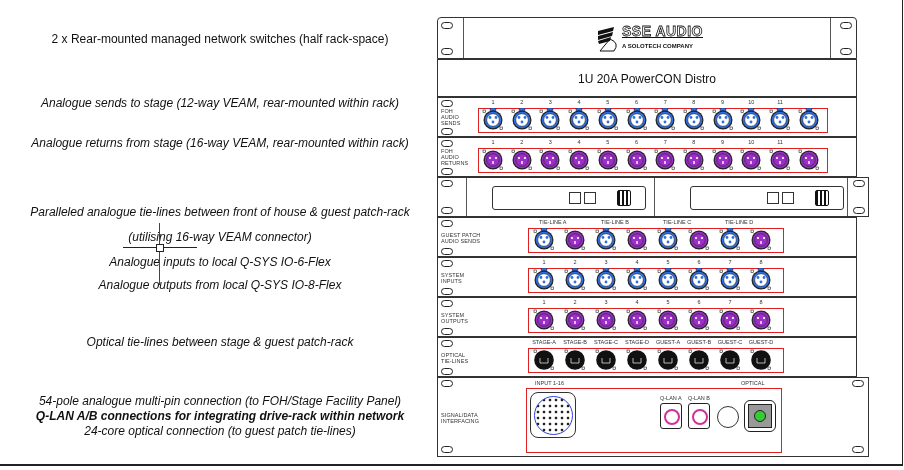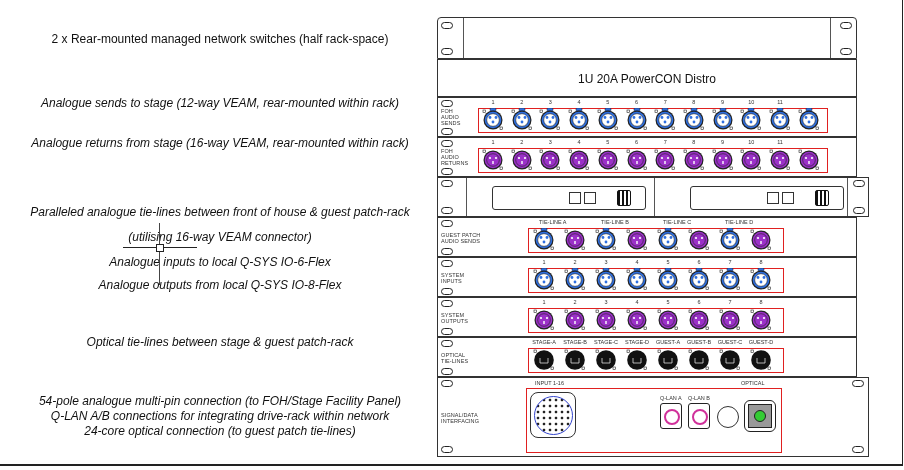--- a/index.html
+++ b/index.html
@@ -23,40 +23,48 @@
 
 <div class="ann" style="top:32px;">2 x Rear-mounted managed network switches (half rack-space)</div>
 <div class="ann i" style="top:96px;">Analogue sends to stage (12-way VEAM, rear-mounted within rack)</div>
 <div class="ann i" style="top:136px;">Analogue returns from stage (16-way VEAM, rear-mounted within rack)</div>
 <div class="ann i" style="top:205px;">Paralleled analogue tie-lines between front of house &amp; guest patch-rack</div>
 <div class="ann i" style="top:230px;">(utilising 16-way VEAM connector)</div>
 <div class="ann i" style="top:255px;">Analogue inputs to local Q-SYS IO-6-Flex</div>
 <div class="ann i" style="top:278px;">Analogue outputs from local Q-SYS IO-8-Flex</div>
 <div class="ann i" style="top:335px;">Optical tie-lines between stage &amp; guest patch-rack</div>
 <div class="ann i" style="top:394px;">54-pole analogue multi-pin connection (to FOH/Stage Facility Panel)</div>
-<div class="ann i" style="top:409px;">Q-LAN A/B connections for integrating drive-rack within network</div>
+<div class="ann i" style="top:409px;font-weight:bold;">Q-LAN A/B connections for integrating drive-rack within network</div>
 <div class="ann i" style="top:424px;">24-core optical connection (to guest patch tie-lines)</div>
 
 <div style="position:absolute;left:123px;top:223px;width:74px;height:62px;">
   <div style="position:absolute;left:36px;top:0;width:1px;height:62px;background:#444;"></div>
   <div style="position:absolute;left:0;top:24px;width:74px;height:1px;background:#222;"></div>
   <div style="position:absolute;left:33px;top:21px;width:6px;height:6px;border:1px solid #222;background:#fff;"></div>
 </div>
 
 <div class="rack">
 
   <div class="unit" style="top:2px;height:42px;border-radius:4px 4px 0 0;">
     <div class="ear" style="left:0;border-right:1px solid #555;width:25px;">
         <div class="hole" style="top:4px;"></div>
         <div class="hole" style="top:30px;"></div>
       </div>
     <div class="ear" style="right:0;border-left:1px solid #555;width:25px;">
         <div class="hole" style="top:4px;left:9px;"></div>
         <div class="hole" style="top:30px;left:9px;"></div>
       </div>
+    <div style="position:absolute;left:158px;top:5px;width:130px;height:32px;">
+      <svg width="24" height="28" viewBox="0 0 24 28" style="position:absolute;left:0;top:2px;">
+        <path d="M2 6 L18 2 L17 6 L2 10Z M2 11 L17 7 L16 11 L2 15Z M2 16 L15 12 L14 16 L3 19Z" fill="#111"></path>
+        <path d="M4 26 L14 14 Q24 18 18 26 Z" fill="none" stroke="#111" stroke-width="1"></path>
+      </svg>
+      <div style="position:absolute;left:26px;top:0;font-size:14px;font-weight:bold;letter-spacing:0.5px;color:#fff;-webkit-text-stroke:0.8px #111;text-decoration:underline;">SSE AUDIO</div>
+      <div style="position:absolute;left:26px;top:20px;font-size:6px;font-weight:bold;">A SOLOTECH COMPANY</div>
+    </div>
   </div>
 
   <div class="unit" style="top:44px;height:38px;">
     <div style="position:absolute;left:0;right:0;top:12px;text-align:center;font-size:12px;">1U 20A PowerCON Distro</div>
   </div>
 
   <div class="unit" style="top:82px;height:40px;">
     <div class="hole" style="top:2px;"></div>
       <div class="hole" style="top:30px;"></div>
     <div class="ptxt" style="top:10px;">

